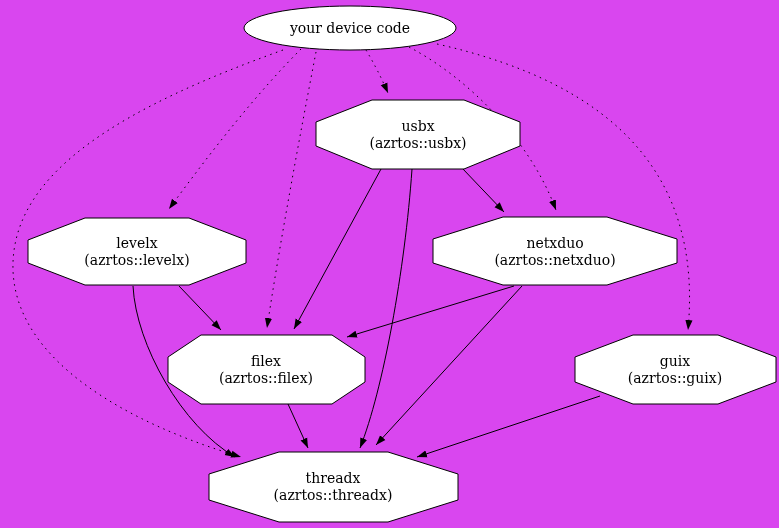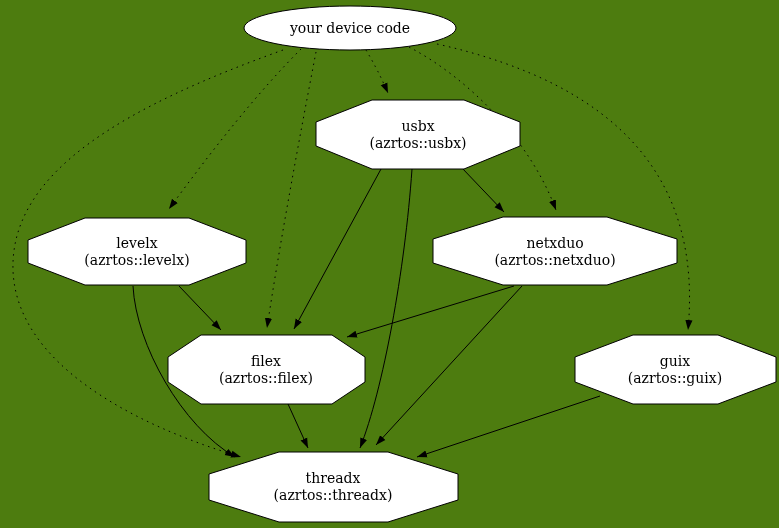--- a/index.html
+++ b/index.html
@@ -4,21 +4,21 @@
 <style>
   html, body {
     margin: 0;
     padding: 0;
     background: #ffffff;
   }
   .canvas {
     position: relative;
     width: 779px;
     height: 528px;
-    background: #4d7c0f;
+    background: #d946ef;
     font-family: "DejaVu Serif", "Liberation Serif", serif;
   }
   svg { display: block; }
   .node-shape {
     fill: #ffffff;
     stroke: #000000;
     stroke-width: 1;
   }
   .node-label {
     fill: #000000;

